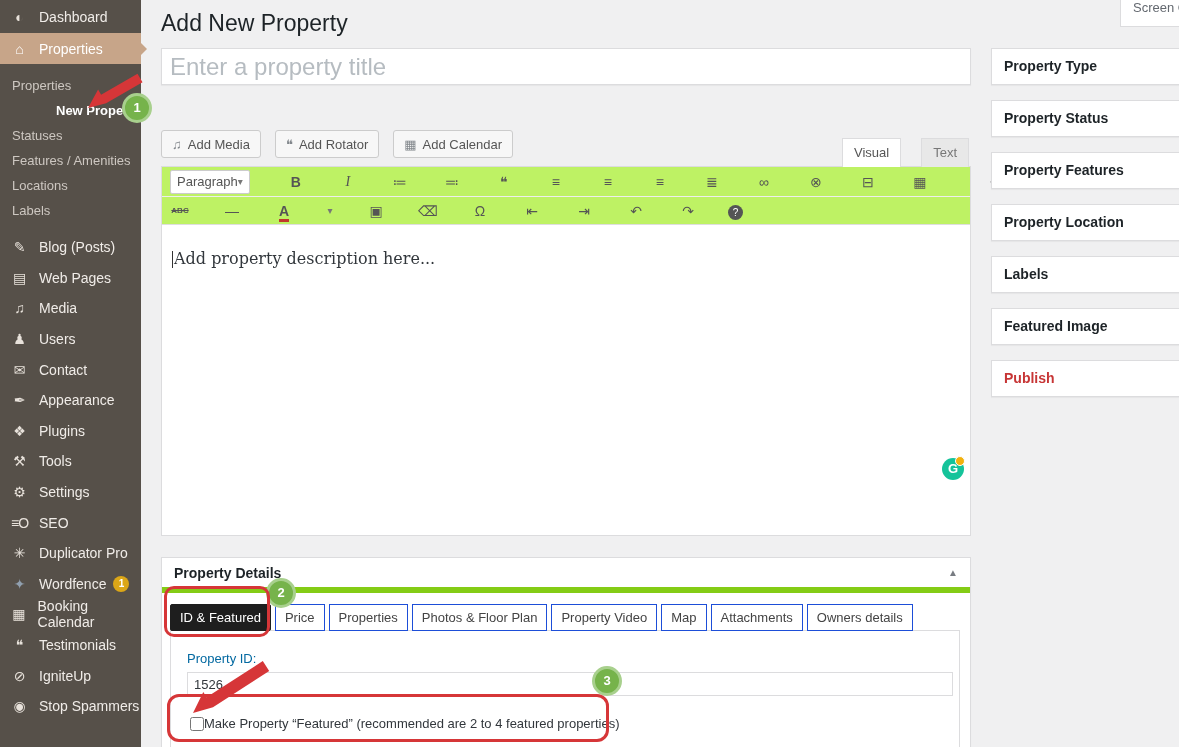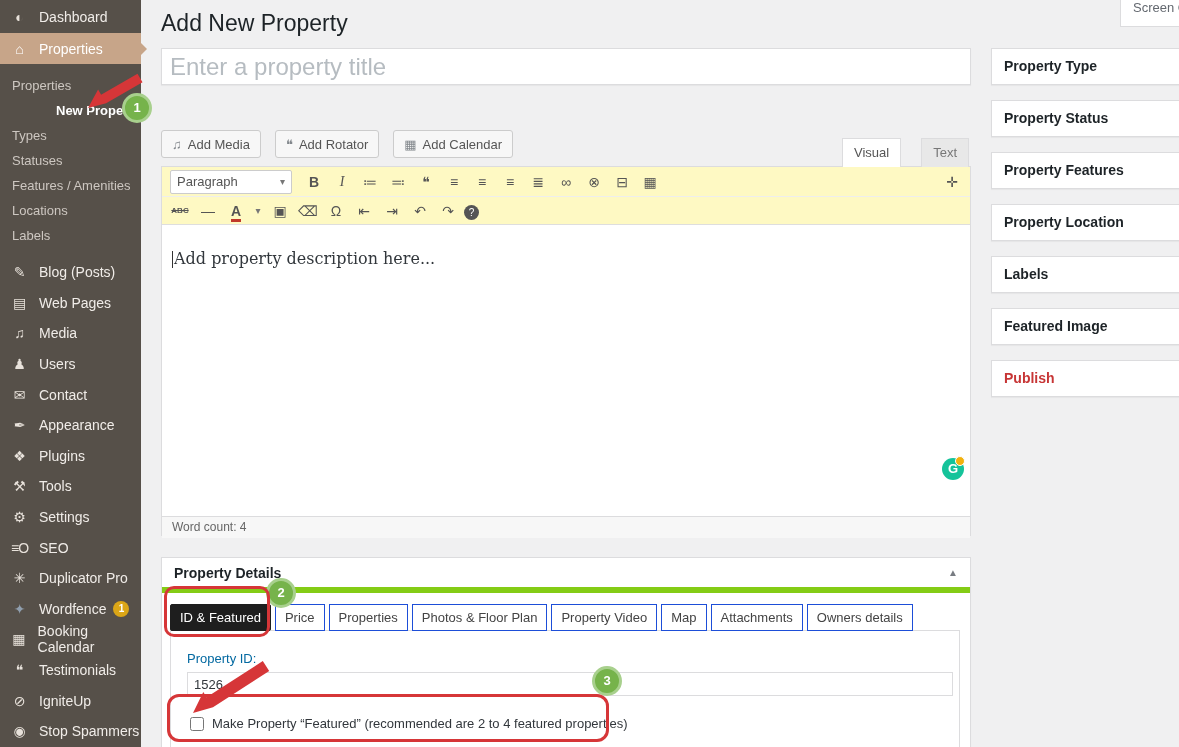--- a/index.html
+++ b/index.html
@@ -32,21 +32,21 @@
   .title-input::placeholder{color:#b6bcc1;}
   .media-row{position:absolute;left:0;top:130px;display:flex;gap:14px;}
   .mbtn{display:flex;align-items:center;gap:6px;height:26px;padding:0 10px;background:#f7f7f7;
       border:1px solid #ccc;border-radius:3px;font-size:13px;color:#555;cursor:pointer;}
   .mbtn .ic{color:#82878c;font-size:13px;}
   .ed-tabs{position:absolute;top:138px;right:2px;display:flex;gap:20px;z-index:3;}
   .ed-tab{height:22px;line-height:22px;padding:3px 11px 3px;font-size:13px;cursor:pointer;}
   .ed-tab.visual{background:#fff;border:1px solid #dcdcde;border-bottom:none;color:#555;}
   .ed-tab.text{background:#e8e8e8;border:1px solid #dcdcde;border-bottom:none;color:#777;}
   .editor{position:absolute;left:0;top:166px;width:808px;height:368px;border:1px solid #dcdcde;background:#fff;}
-  .tb{background:#fef9c3;display:flex;align-items:center;padding:0 4px;}
+  .tb{background:#bef264;display:flex;align-items:center;padding:0 4px;gap:24px;}
   .tb1{height:29px;border-bottom:1px solid #eee;}
   .tb2{height:27px;border-bottom:1px solid #dedede;}
   .tbtn{min-width:24px;height:22px;line-height:22px;text-align:center;color:#555;font-size:14px;
       margin:0 2px;cursor:pointer;border-radius:2px;}
   .para-dd{display:flex;justify-content:space-between;align-items:center;width:108px;height:22px;
       background:#fff;border:1px solid #ccc;border-radius:2px;margin:0 8px 0 4px;padding:0 6px;
       font-size:13px;color:#555;cursor:pointer;}
   .para-dd .caret{font-size:10px;color:#777;}
   .b-bold{font-weight:bold;}
   .b-italic{font-style:italic;font-family:"Liberation Serif",serif;}
@@ -72,21 +72,21 @@
       border-bottom:6px solid #84cc16;}
   .pd-title{font-size:14px;font-weight:bold;color:#1d2327;}
   .pd-toggle{color:#787c82;font-size:10px;cursor:pointer;}
   .pd-tabs{display:flex;gap:4px;margin:11px 0 0 8px;position:relative;z-index:2;}
   .ptab{border:1px solid #1d4ed8;background:#fff;color:#444;font-size:13px;padding:5px 9px;cursor:pointer;}
   .ptab.active{background:#1e1e1e;border-color:#1e1e1e;color:#fff;border-radius:2px;}
   .pd-panel{margin:-1px 10px 0 8px;border:1px solid #dcdcde;padding:20px 16px 60px 16px;background:#fff;}
   .pid-label{font-size:13px;color:#0369a1;margin-bottom:6px;}
   .pid-input{width:752px;height:18px;border:1px solid #dcdcde;padding:2px 6px;font-size:13px;color:#32373c;
       font-family:"Liberation Sans",sans-serif;}
-  .feat-row{display:flex;align-items:center;gap:8px;margin-top:20px;}
+  .feat-row{display:flex;align-items:center;margin-top:20px;}
   .feat-row input{width:14px;height:14px;margin:0 0 0 3px;}
   .feat-label{font-size:13px;color:#32373c;}
   
   .right-col{position:absolute;left:991px;top:0;width:210px;}
   .metabox{height:35px;line-height:35px;padding:0 12px;font-size:14px;font-weight:bold;color:#1d2327;
       margin-bottom:15px;cursor:pointer;}
   .metabox:first-child{margin-top:48px;}
   .metabox.publish{color:#c73535;}
   .screen-opts{position:absolute;left:1120px;top:-8px;height:22px;padding:8px 12px 4px;background:#fff;
       border:1px solid #dcdcde;border-top:none;font-size:13px;color:#646970;white-space:nowrap;cursor:pointer;z-index:4;}
@@ -112,21 +112,20 @@
       <span class="ic">◐</span>
       <span>Dashboard</span>
     </div>
     <div class="mi mi-properties">
       <span class="ic">⌂</span>
       <span>Properties</span>
     </div>
     <div class="submenu">
       <div class="smi">Properties</div>
       <div class="smi current">New Property</div>
-      <div class="smi">Types</div>
       <div class="smi">Statuses</div>
       <div class="smi">Features / Amenities</div>
       <div class="smi">Locations</div>
       <div class="smi">Labels</div>
     </div>
     <div class="mainmenu">
       <div class="mi">
         <span class="ic">✎</span>
         <span>Blog (Posts)</span>
       </div>
@@ -252,23 +251,20 @@
         <span class="tbtn">⇤</span>
         <span class="tbtn">⇥</span>
         <span class="tbtn">↶</span>
         <span class="tbtn">↷</span>
         <span class="tbtn b-help">?</span>
       </div>
       <div class="ed-body">
         <div class="ed-text"><span class="cursor-bar"></span><span>Add property description here...</span></div>
         <div class="grammarly">G</div>
       </div>
-      <div class="ed-status">
-        <span>Word count: 4</span>
-      </div>
     </div>
 
     <div class="postbox pd-box">
       <div class="pd-head">
         <span class="pd-title">Property Details</span>
         <span class="pd-toggle">▲</span>
       </div>
       <div class="pd-tabs">
         <span class="ptab active">ID &amp; Featured</span>
         <span class="ptab">Price</span>

